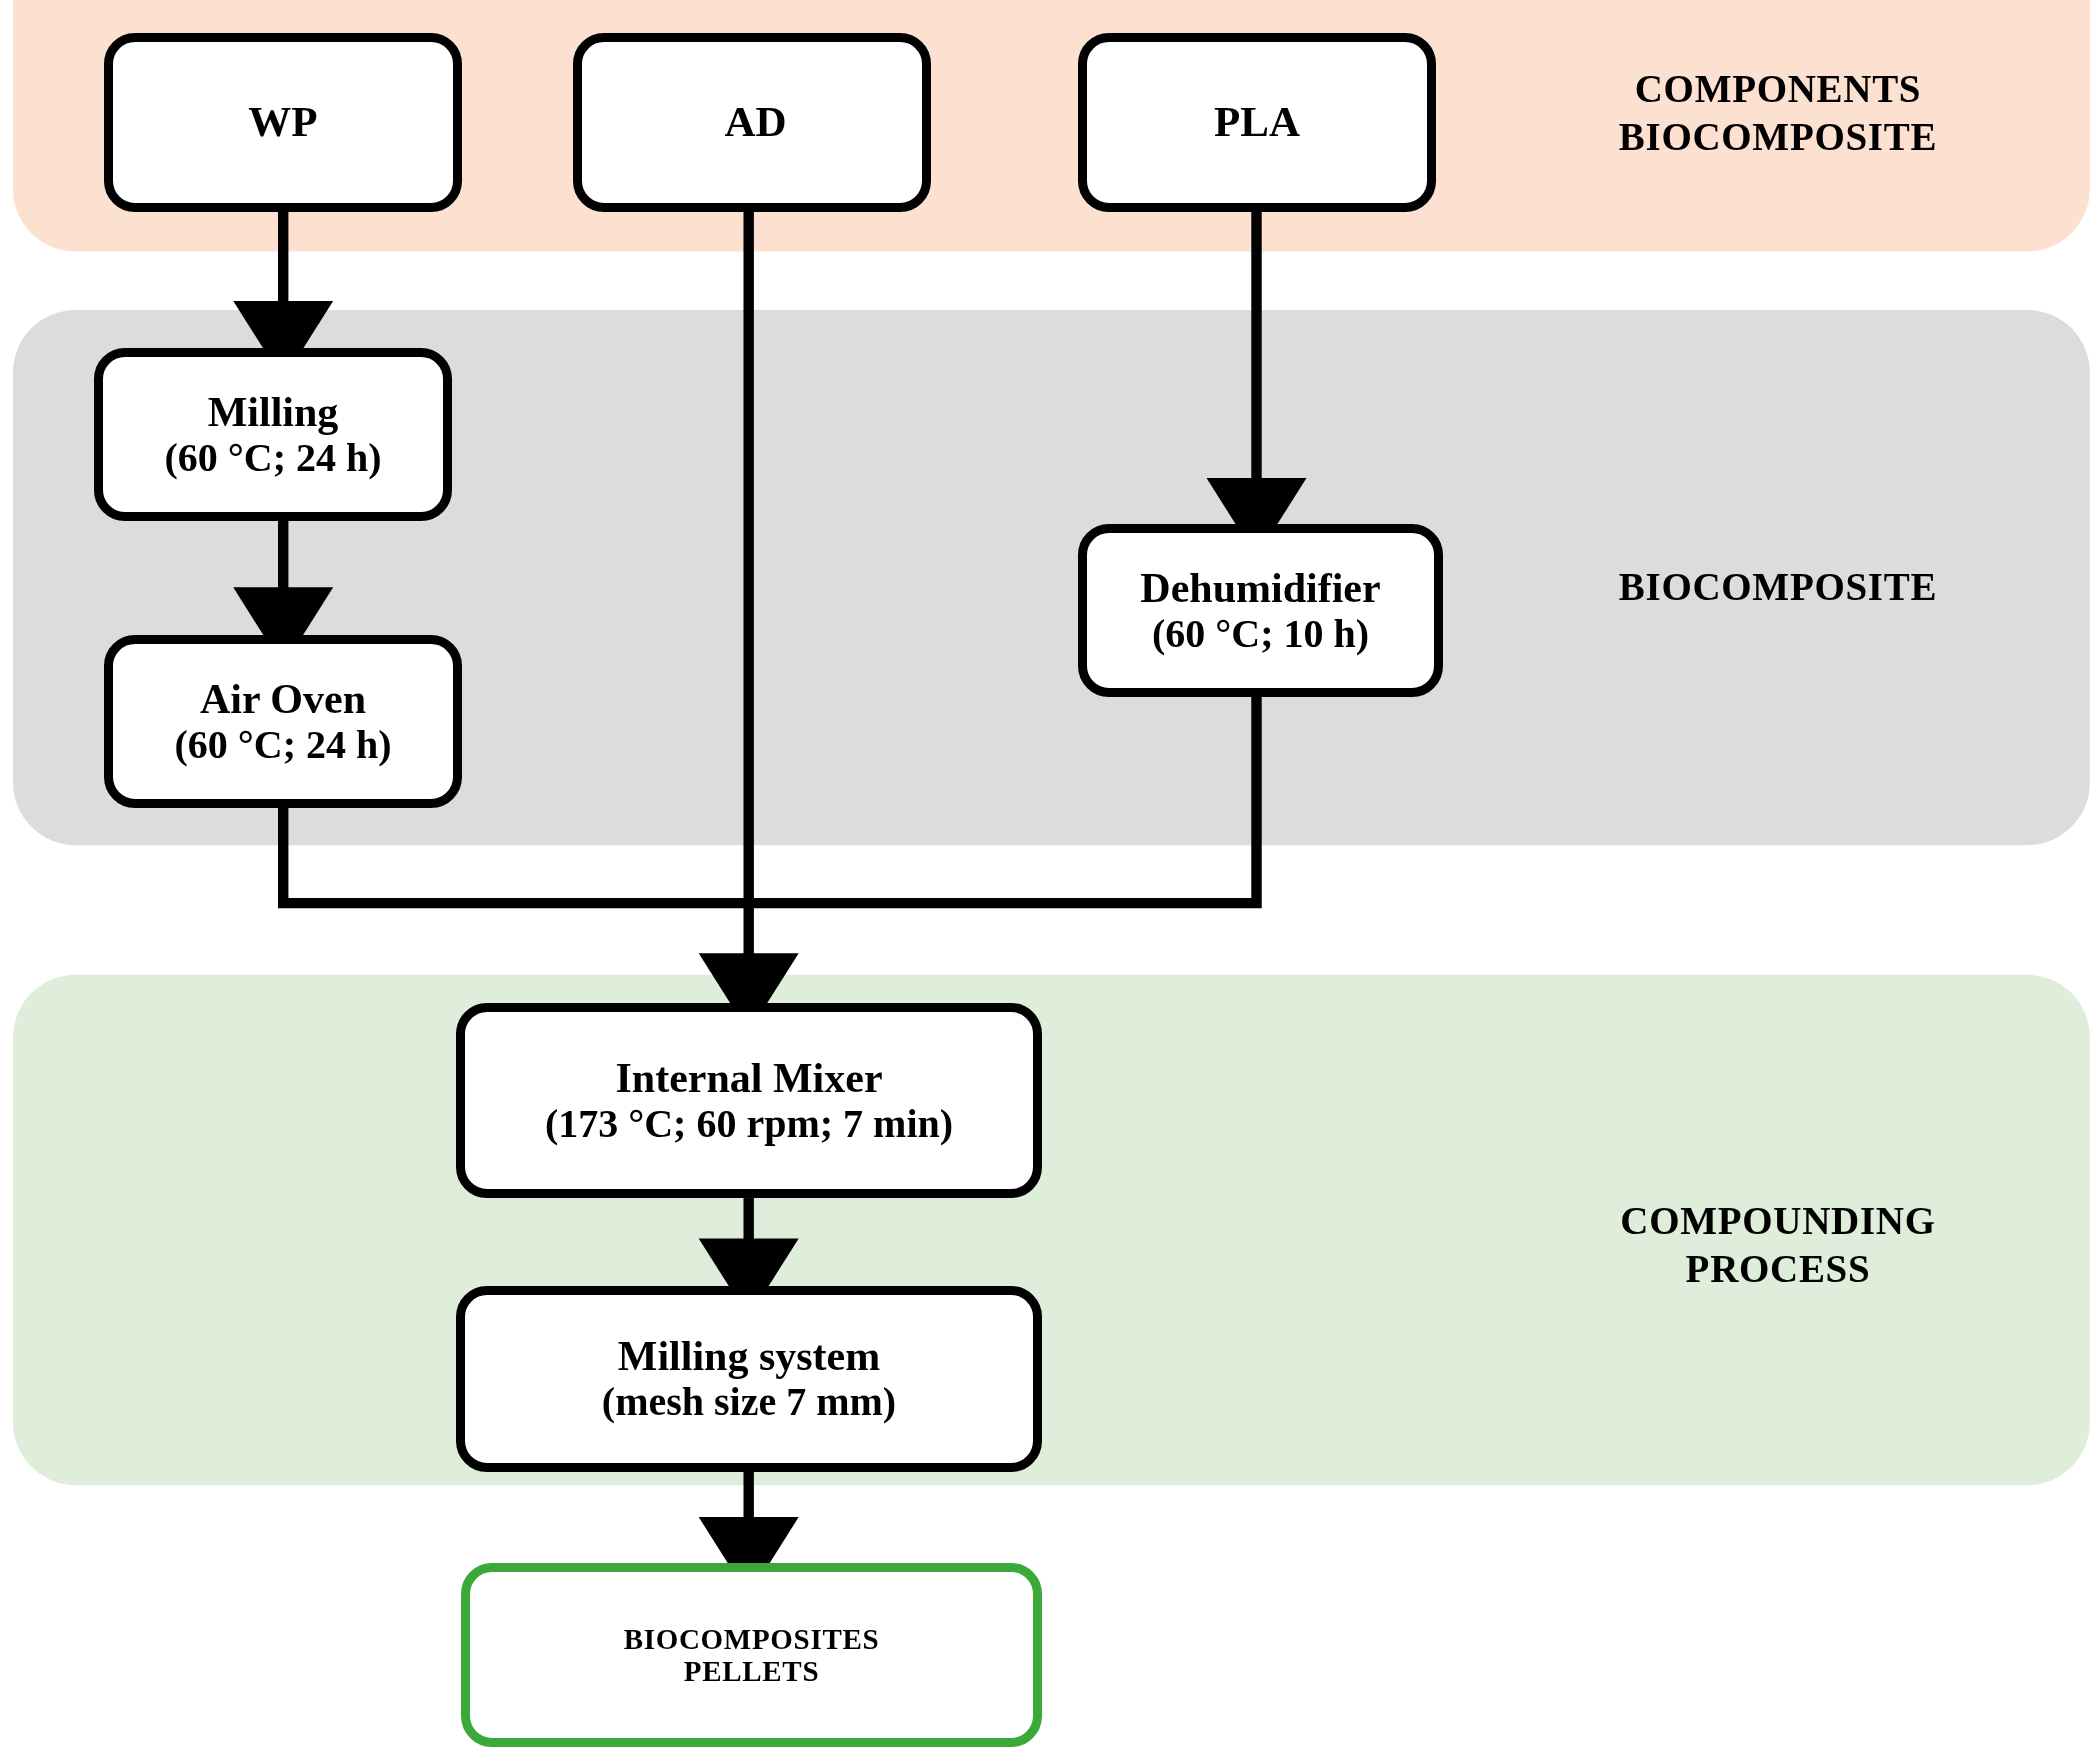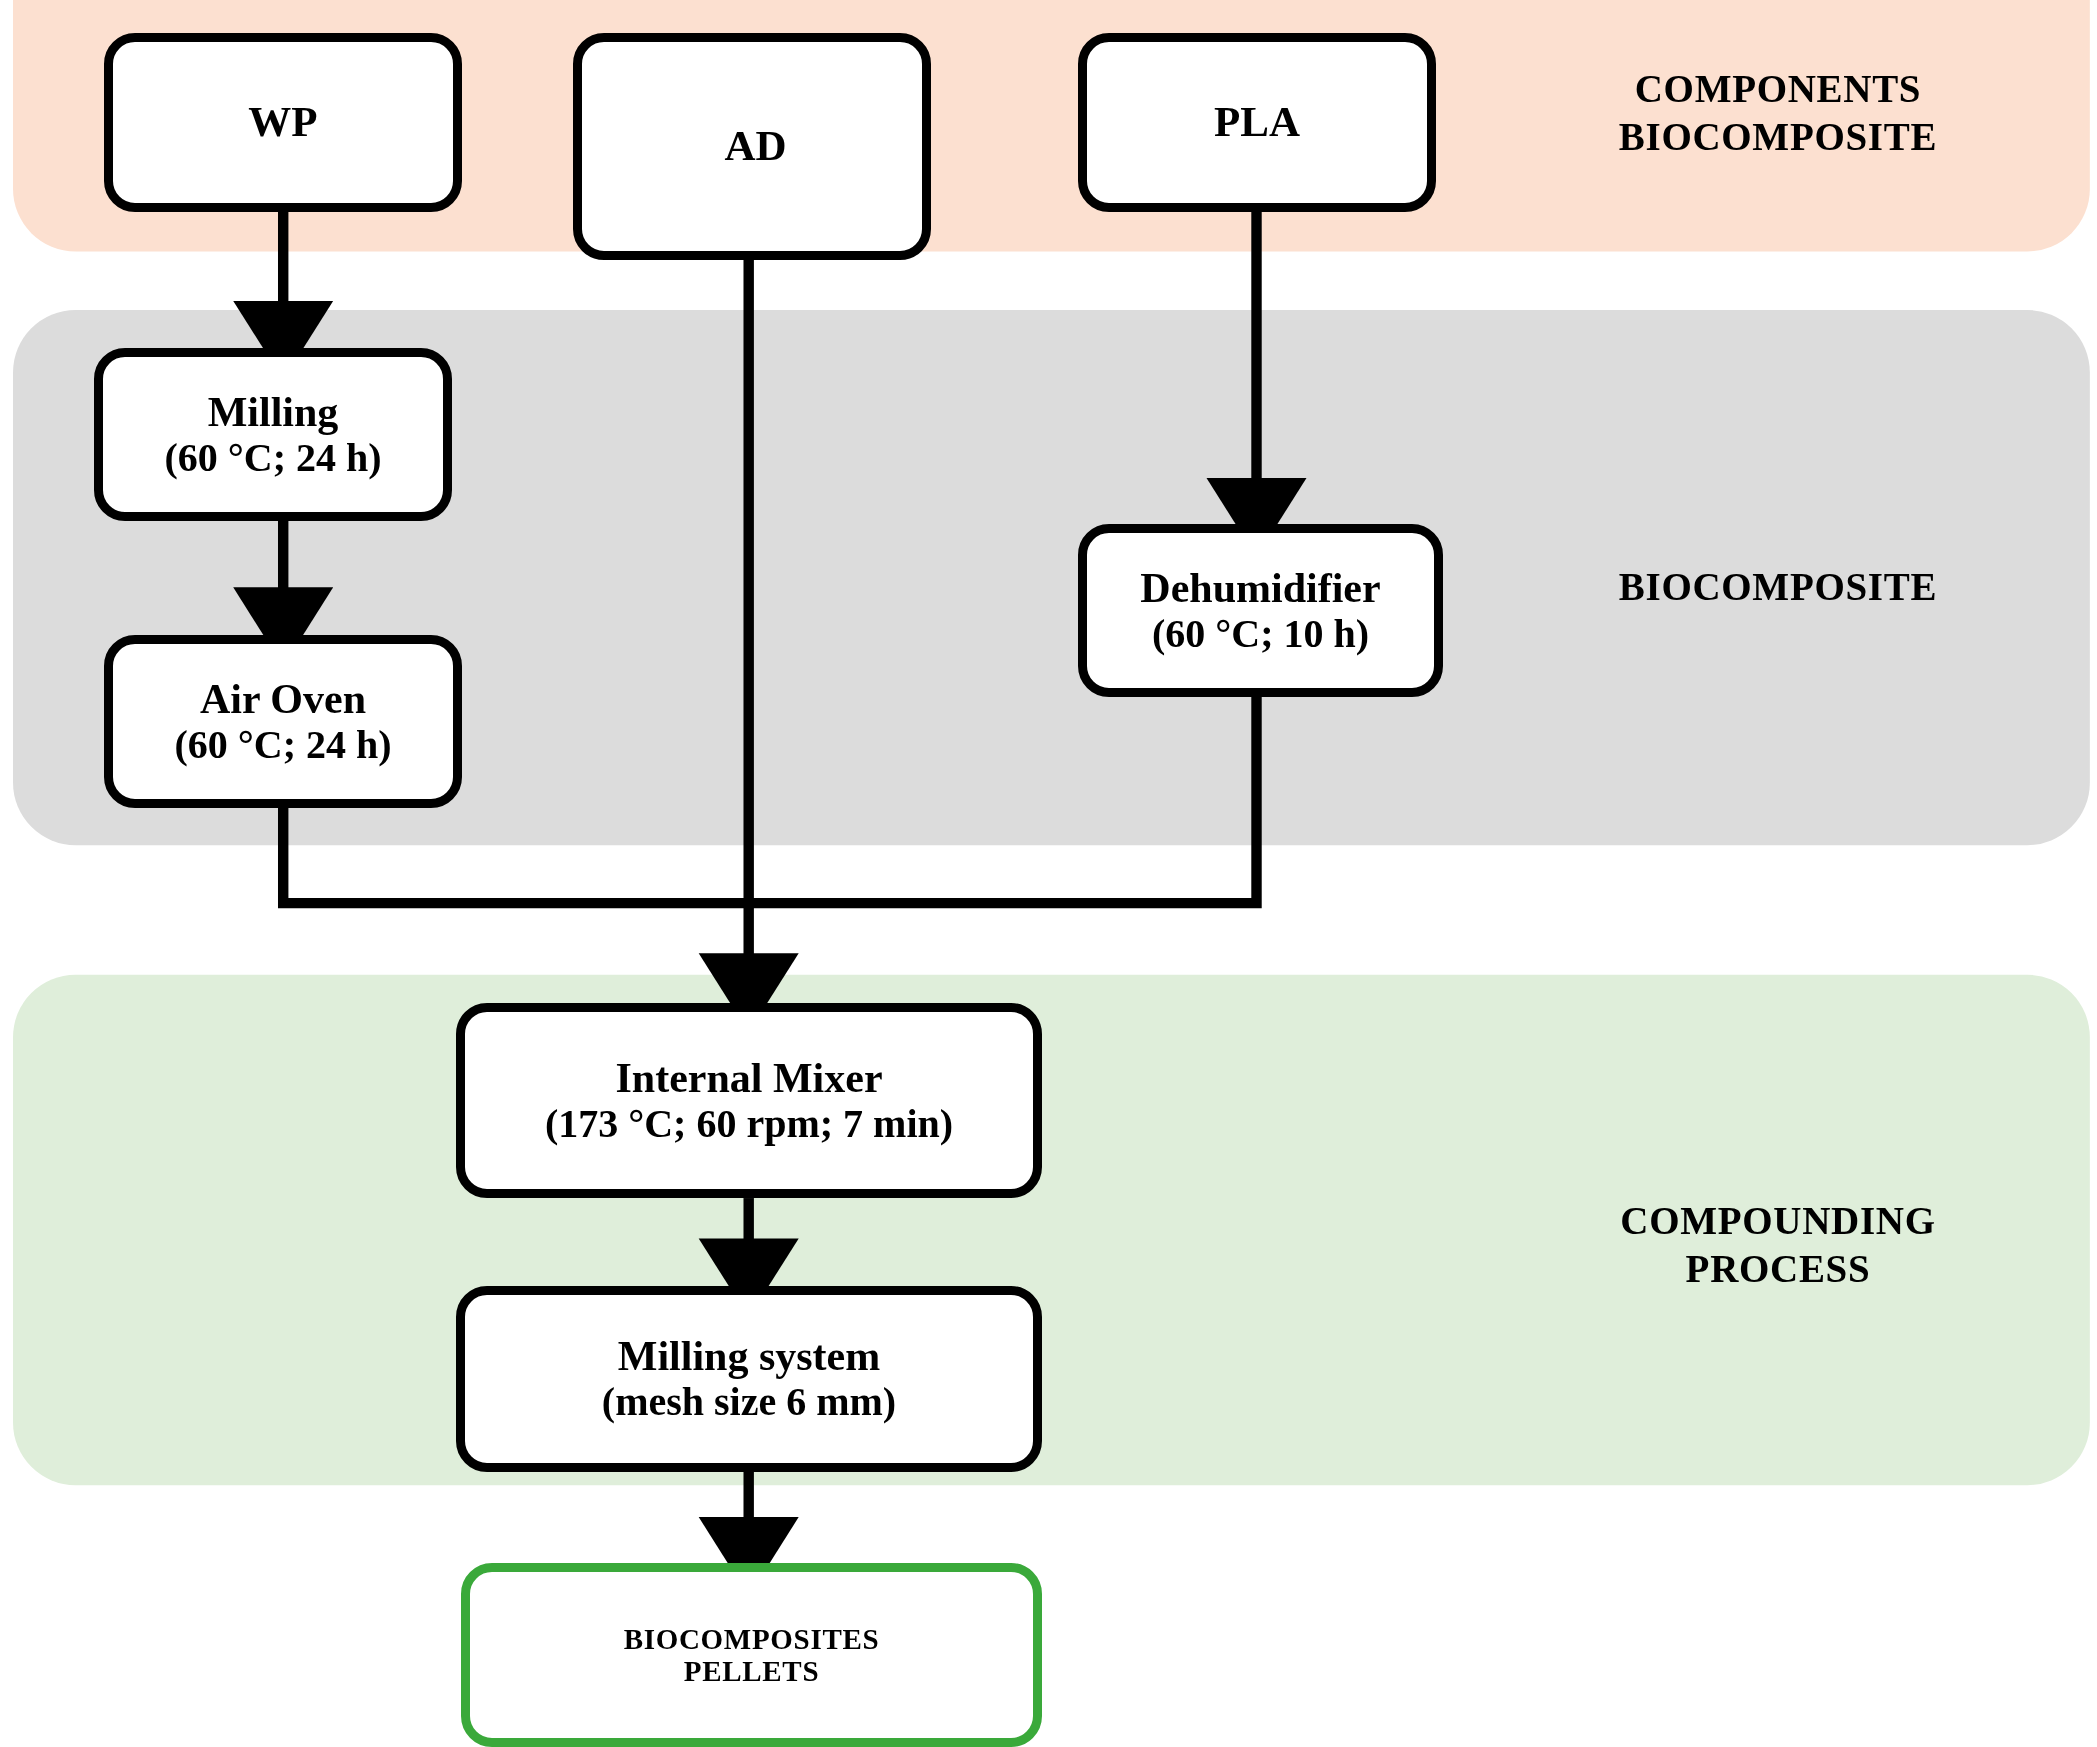--- a/index.html
+++ b/index.html
@@ -71,21 +71,21 @@
 
   <div class="zone-label" style="left:1550px;top:1197px;width:456px;">
     <div>COMPOUNDING</div>
     <div>PROCESS</div>
   </div>
 
   <div class="node blk single" style="left:104px;top:33px;width:358px;height:179px;">
     <div class="l1">WP</div>
   </div>
 
-  <div class="node blk single" style="left:573px;top:33px;width:358px;height:227px;padding-left:7px;">
+  <div class="node blk single" style="left:573px;top:33px;width:358px;height:179px;padding-left:7px;">
     <div class="l1">AD</div>
   </div>
 
   <div class="node blk single" style="left:1078px;top:33px;width:358px;height:179px;">
     <div class="l1">PLA</div>
   </div>
 
   <div class="node blk" style="left:94px;top:348px;width:358px;height:173px;">
     <div class="l1">Milling</div>
     <div class="l2">(60 °C; 24 h)</div>
@@ -101,21 +101,21 @@
     <div class="l2">(60 °C; 10 h)</div>
   </div>
 
   <div class="node blk" style="left:456px;top:1003px;width:586px;height:195px;">
     <div class="l1">Internal Mixer</div>
     <div class="l2">(173 °C; 60 rpm; 7 min)</div>
   </div>
 
   <div class="node blk" style="left:456px;top:1286px;width:586px;height:186px;">
     <div class="l1">Milling system</div>
-    <div class="l2">(mesh size 6 mm)</div>
+    <div class="l2">(mesh size 7 mm)</div>
   </div>
 
   <div class="node grn" style="left:461px;top:1563px;width:581px;height:184px;">
     <div class="l1">BIOCOMPOSITES</div>
     <div class="l2">PELLETS</div>
   </div>
 
 </div>
 
 

